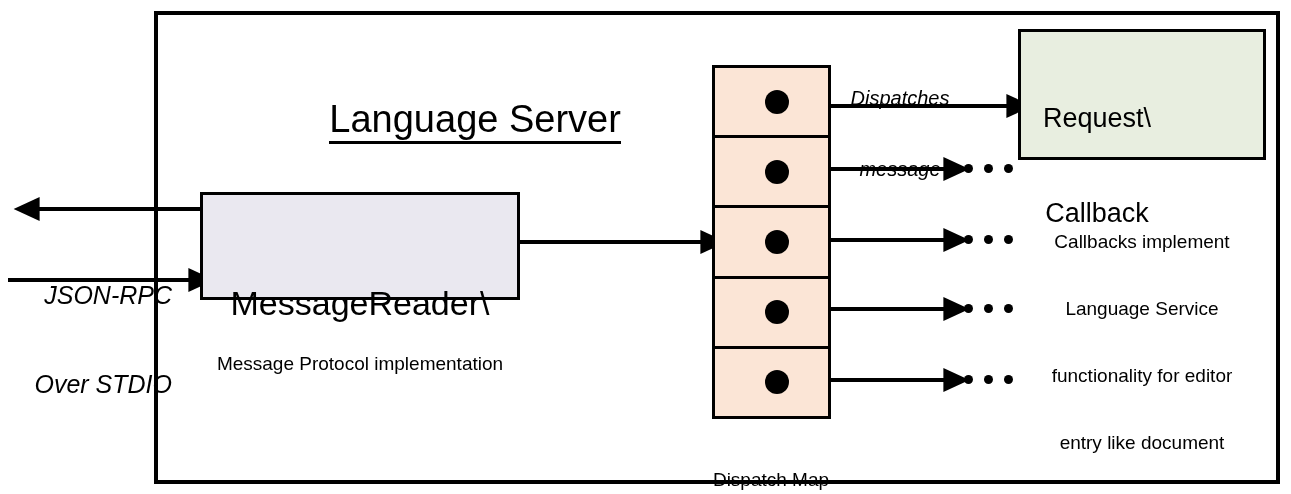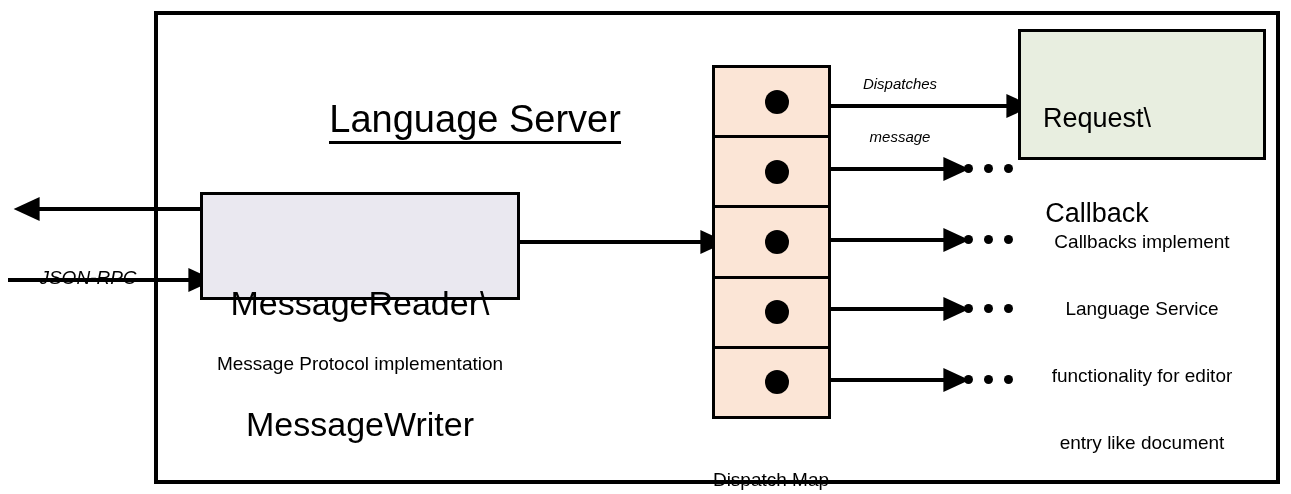--- a/index.html
+++ b/index.html
@@ -33,31 +33,31 @@
   }
   #mrw-label{
     left:200px;top:203px;width:320px;font-size:34px;
   }
   #mrw-caption{
     left:180px;top:308px;width:360px;font-size:19px;
   }
 
   
   #jsonrpc-label{
-    left:13px;top:222px;width:150px;font-size:19px;
+    left:22px;top:222px;width:150px;font-size:25px;text-align:right;
   }
 
   
   #lookup-label{
     left:516px;top:152px;width:190px;font-size:19px;
   }
 
   
   #dispatch-label{
-    left:830px;top:40px;width:140px;font-size:15px;
+    left:830px;top:40px;width:140px;font-size:20px;
   }
 
   
   #dispatch-map{
     left:712px;top:65px;width:119px;height:354px;
     border:3px solid #000;box-sizing:border-box;
     background:#fbe5d6;display:flex;flex-direction:column;
   }
   #dispatch-map .cell{
     flex:1 1 0;border-bottom:3px solid #000;box-sizing:border-box;position:relative;
@@ -130,26 +130,26 @@
   </svg>
 
   <div class="abs" id="ls-frame"></div>
 
   <div class="txt" id="ls-title">
     <span>Language Server</span>
   </div>
 
   <div class="txt italic" id="jsonrpc-label">
     <div>JSON-RPC</div>
+    <div>Over STDIO</div>
   </div>
 
   <div class="abs" id="mrw-box"></div>
   <div class="txt" id="mrw-label">
     <div>MessageReader\</div>
-    <div>MessageWriter</div>
   </div>
   <div class="txt" id="mrw-caption">
     <div>Message Protocol implementation</div>
   </div>
 
 
   <div class="txt italic" id="dispatch-label">
     <div>Dispatches</div>
     <div>message</div>
   </div>

